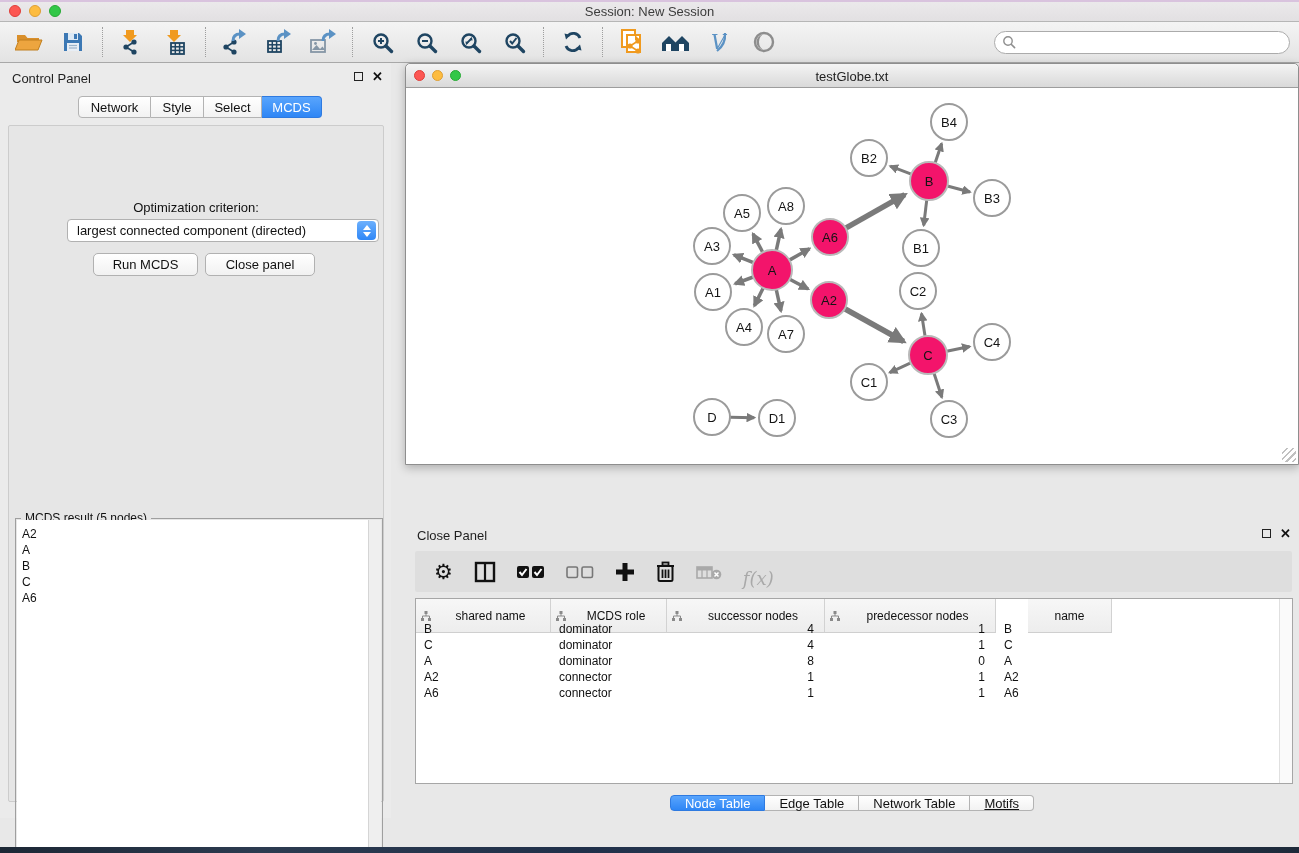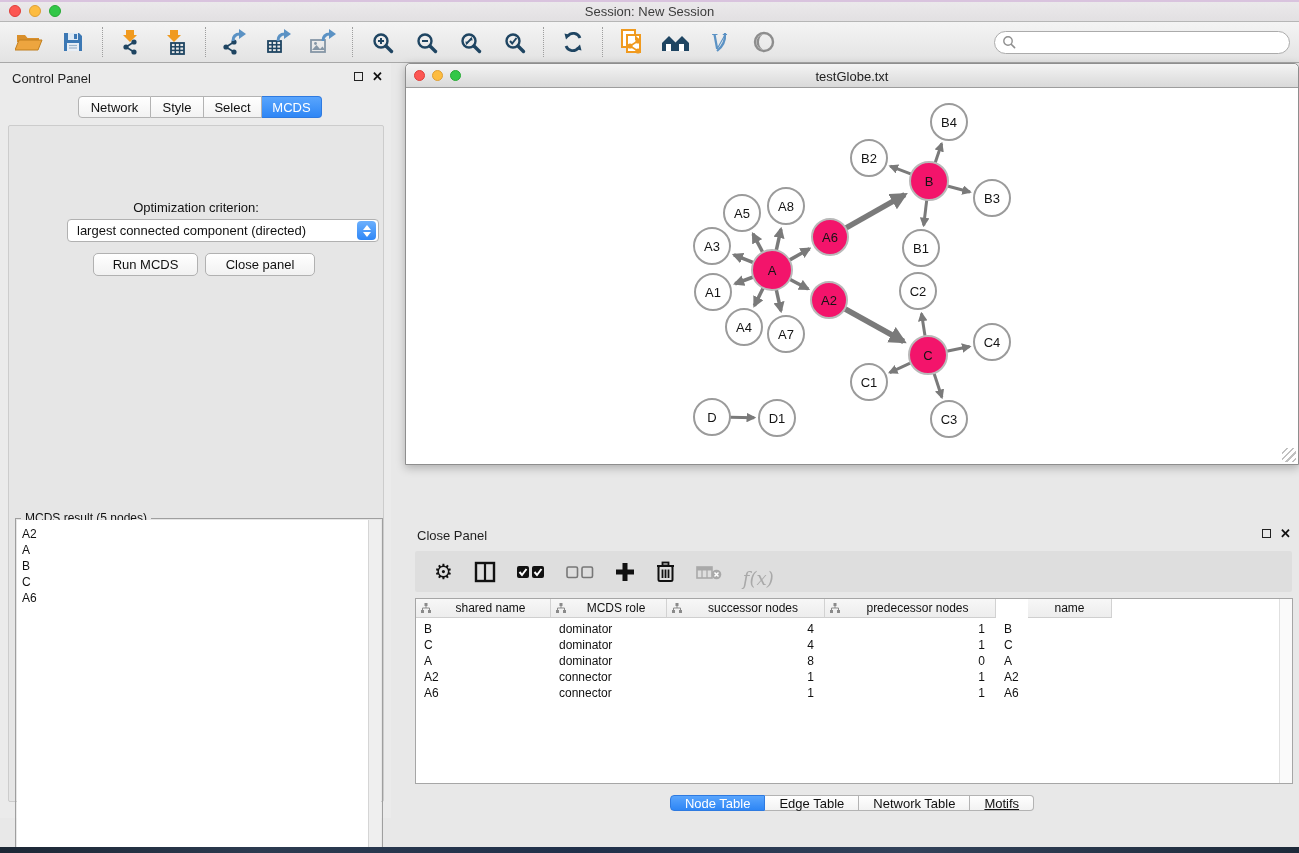--- a/index.html
+++ b/index.html
@@ -87,21 +87,21 @@
   
   .table-panel { position:absolute; left:405px; top:520px; width:894px; height:298px; background:#e8e8e8; }
   .tp-toolbar { position:absolute; left:10px; top:31px; right:7px; height:41px; background:#dedede; border-radius:2px;
     display:flex; align-items:center; gap:21px; padding-left:19px; }
   .tp-icon { display:flex; align-items:center; justify-content:center; height:28px; }
   .tp-gear { font-size:21px; color:#111; line-height:22px; }
   .tp-fx { font-family:"DejaVu Serif", serif; font-style:italic; font-size:18px; color:#a9a9a9;margin-top:14px; }
 
   .tp-table { position:absolute; left:10px; top:78px; right:6px; bottom:34px; background:#fff; border:1px solid #a6a6a6; overflow:hidden; }
   .tp-head { position:absolute; left:0; top:0; height:21px; right:13px; }
-  .th-cell { position:absolute; top:0; height:19px; background:linear-gradient(#f7f7f7,#ededed);
+  .th-cell { position:absolute; top:0; height:34px; background:linear-gradient(#f7f7f7,#ededed);
     border-right:1px solid #d2d2d2; border-bottom:1px solid #cfcfcf;
     display:flex; align-items:center; font-size:12px; color:#111; }
   .th-cell .th-label { flex:1; text-align:center; }
   .th-icon { margin-left:5px; }
   .tp-rows { position:absolute; left:0; top:22px; right:13px; bottom:0; }
   .t-row { position:absolute; left:0; right:0; height:16px; }
   .t-cell { position:absolute; top:0; height:16px; font-size:12px; color:#111; line-height:16px; white-space:nowrap; }
   .t-cell.left { text-align:left; } .t-cell.right { text-align:right; }
   .tp-scroll { position:absolute; right:0; top:0; width:13px; bottom:0; background:#fafafa; border-left:1px solid #e0e0e0; }
 

